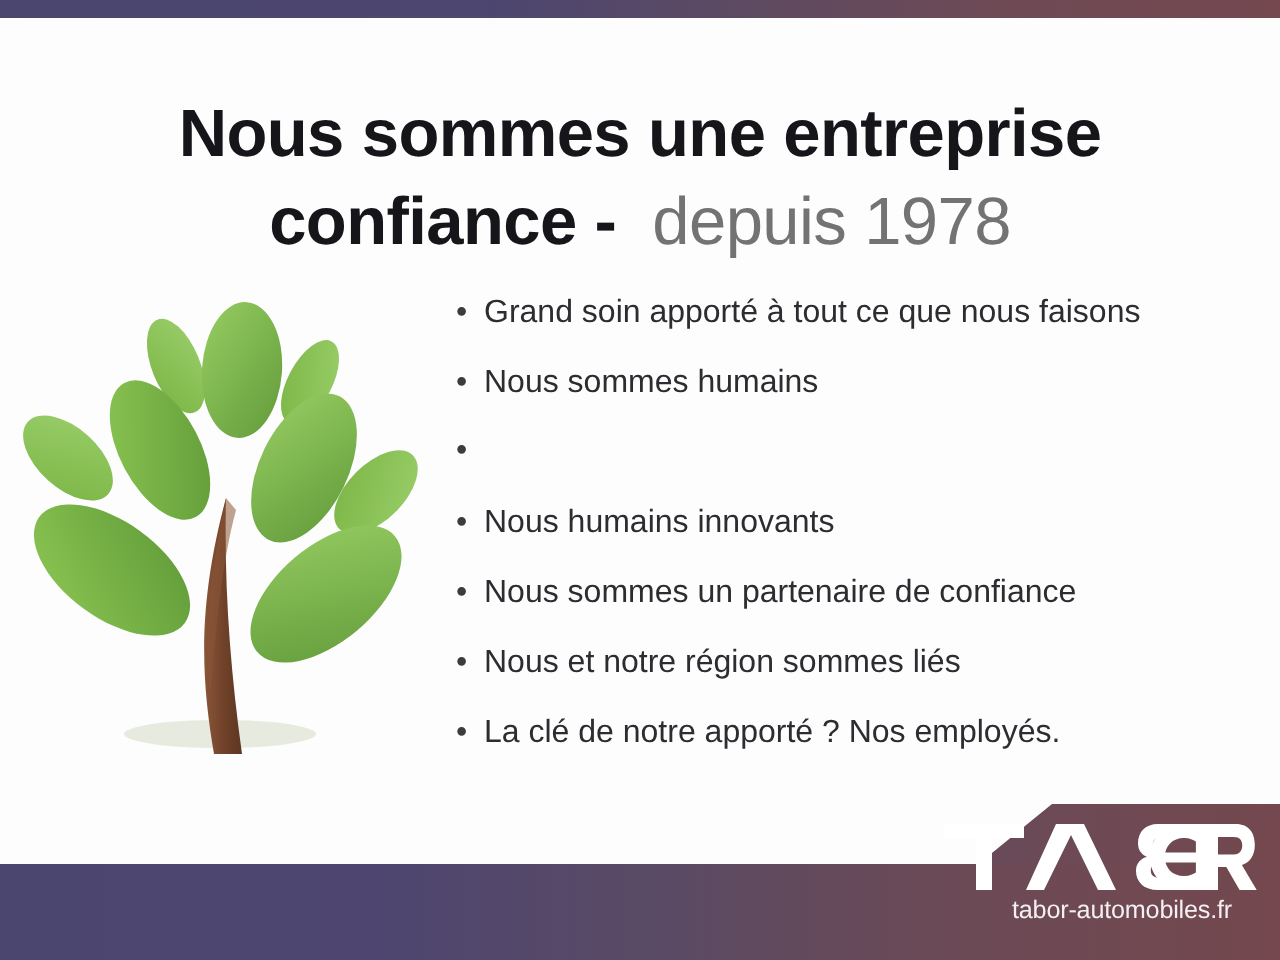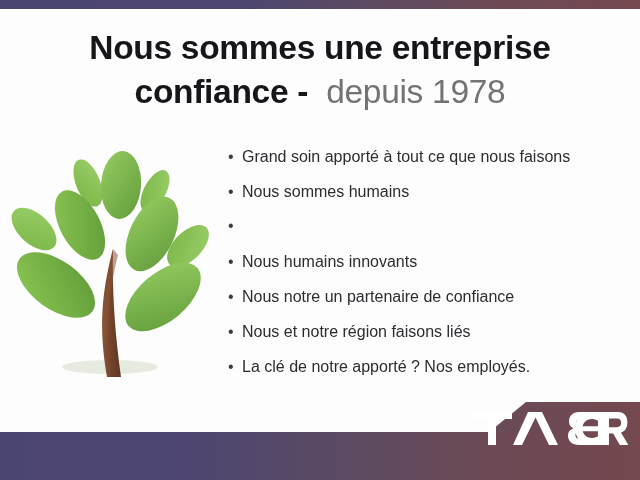--- a/index.html
+++ b/index.html
@@ -41,20 +41,21 @@
     width: 640px;
     text-align: center;
   }
   .title-line {
     font-size: 33.5px;
     font-weight: bold;
     color: #15151a;
     letter-spacing: -0.3px;
     line-height: 43px;
     white-space: nowrap;
+    margin-top: 20px;
   }
   .title-line2 {
     margin-top: 1px;
   }
   .title-accent {
     color: #737373;
     font-weight: normal;
   }
 
   
@@ -202,25 +203,25 @@
     </div>
     <div class="bullet-row">
       <span class="bullet-dot">•</span>
     </div>
     <div class="bullet-row">
       <span class="bullet-dot">•</span>
       <span class="bullet-text">Nous humains innovants</span>
     </div>
     <div class="bullet-row">
       <span class="bullet-dot">•</span>
-      <span class="bullet-text">Nous notre un partenaire de confiance</span>
-    </div>
-    <div class="bullet-row">
-      <span class="bullet-dot">•</span>
-      <span class="bullet-text">Nous et notre région faisons liés</span>
+      <span class="bullet-text">Nous sommes un partenaire de confiance</span>
+    </div>
+    <div class="bullet-row">
+      <span class="bullet-dot">•</span>
+      <span class="bullet-text">Nous et notre région sommes liés</span>
     </div>
     <div class="bullet-row">
       <span class="bullet-dot">•</span>
       <span class="bullet-text">La clé de notre apporté ? Nos employés.</span>
     </div>
   </div>
 
   <div class="bottom-bar"></div>
   <div class="bottom-tab"></div>
 
@@ -230,15 +231,16 @@
       <path d="M0 0 H40 V7 H24 V33 H16 V7 H0 Z" fill="#ffffff"></path>
 
       <path d="M56 0 H70 L86 33 H77 L63.5 5.5 L50 33 H41 Z" fill="#ffffff"></path>
 
       <path d="M126 0 H96 V33 H126 C133 33 137 29 137 23.5 C137 19.5 134.5 17.3 131.5 16.4 C134 15.4 136 13.2 136 9.6 C136 3.9 132.2 0 126 0 Z M104 6.5 H124 C127 6.5 128.6 8 128.6 10.4 C128.6 12.8 127 14.2 124 14.2 H104 Z M104 19.2 H124.8 C128 19.2 129.6 20.8 129.6 23.2 C129.6 25.6 128 26.9 124.8 26.9 H104 Z" fill="#ffffff" transform="scale(-1,1) translate(-233,0)"></path>
 
       <path d="M120 0 C110 0 103 7 103 16.5 C103 26 110 33 120 33 C130 33 137 26 137 16.5 C137 7 130 0 120 0 Z M120 7 C125.8 7 129.6 11 129.6 16.5 C129.6 22 125.8 26 120 26 C114.2 26 110.4 22 110.4 16.5 C110.4 11 114.2 7 120 7 Z" fill="#ffffff"></path>
 
       <path d="M141 0 H162 C169 0 172 4.5 172 10.5 C172 15.5 169.6 19.3 165.2 20.5 L173 33 H164 L157 21.5 H149 V33 H141 Z M149 6.5 V15.2 H161 C164 15.2 165.4 13.4 165.4 10.8 C165.4 8.2 164 6.5 161 6.5 Z" fill="#ffffff" transform="translate(-8,0) scale(0.95,1)"></path>
     </svg>
+    <div class="logo-tagline">tabor-automobiles.fr</div>
   </div>
 
 </div>
 
 </body></html>

